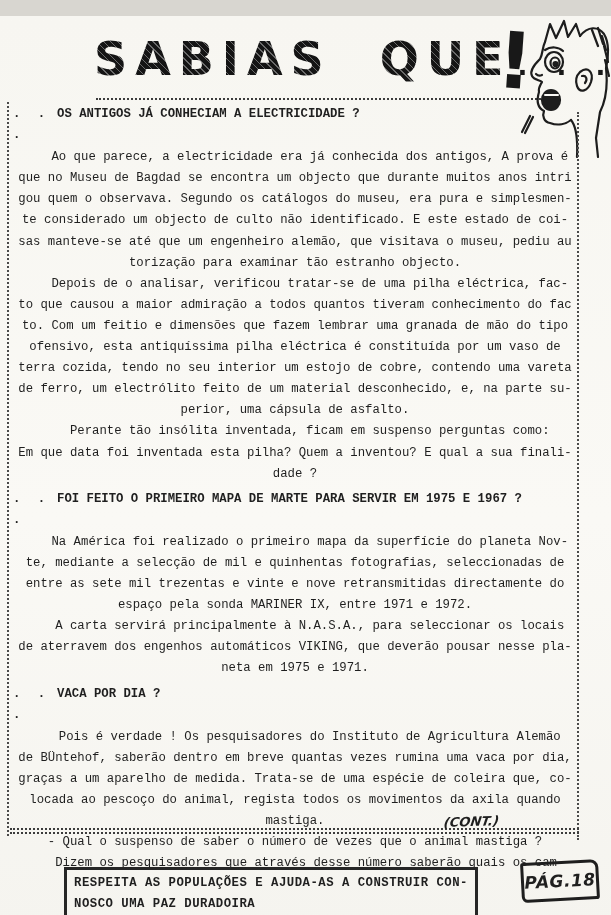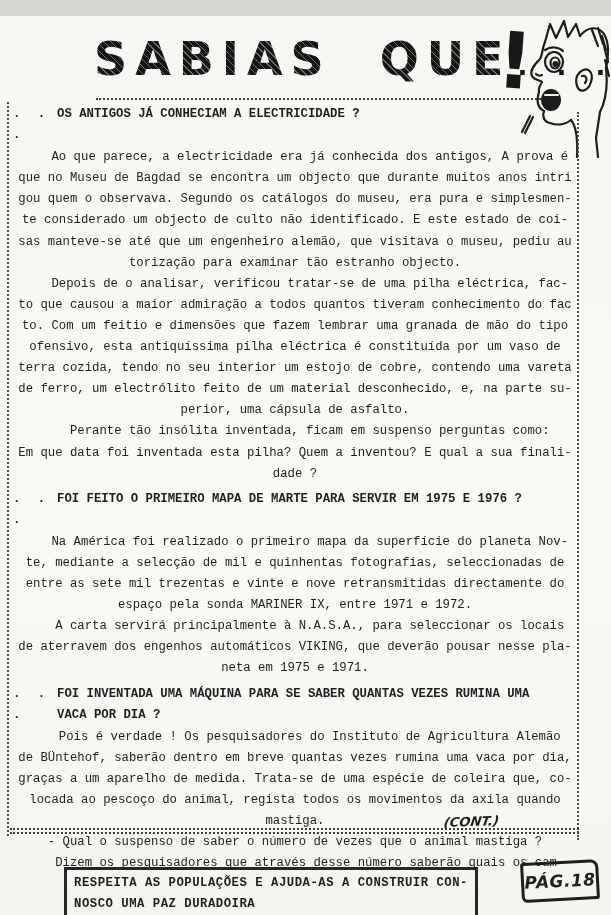--- a/index.html
+++ b/index.html
@@ -157,37 +157,36 @@
 perior, uma cápsula de asfalto.</p>
       <p class="para">    Perante tão insólita inventada, ficam em suspenso perguntas como:
 Em que data foi inventada esta pilha? Quem a inventou? E qual a sua finali-
 dade ?</p>
     </section>
 
     <section class="sec">
       <div class="sec-head">
         <span class="dots">. . .</span>
         <span class="head-col">
-          <span class="hl">FOI FEITO O PRIMEIRO MAPA DE MARTE PARA SERVIR EM 1975 E 1976 ?</span>
+          <span class="hl">FOI FEITO O PRIMEIRO MAPA DE MARTE PARA SERVIR EM 1975 E 1967 ?</span>
         </span>
       </div>
       <p class="para">    Na América foi realizado o primeiro mapa da superfície do planeta Nov-
 te, mediante a selecção de mil e quinhentas fotografias, seleccionadas de
 entre as sete mil trezentas e vinte e nove retransmitidas directamente do
 espaço pela sonda MARINER IX, entre 1971 e 1972.</p>
       <p class="para">    A carta servirá principalmente à N.A.S.A., para seleccionar os locais
 de aterravem dos engenhos automáticos VIKING, que deverão pousar nesse pla-
 neta em 1975 e 1971.</p>
     </section>
 
     <section class="sec">
       <div class="sec-head">
         <span class="dots">. . .</span>
         <span class="head-col">
-          <span class="hl">FOI INVENTADA UMA MÁQUINA PARA SE SABER QUANTAS VEZES RUMINA UMA</span>
           <span class="hl">VACA POR DIA ?</span>
         </span>
       </div>
       <p class="para">    Pois é verdade ! Os pesquisadores do Instituto de Agricultura Alemão
 de BÜntehof, saberão dentro em breve quantas vezes rumina uma vaca por dia,
 graças a um aparelho de medida. Trata-se de uma espécie de coleira que, co-
 locada ao pescoço do animal, regista todos os movimentos da axila quando
 mastiga.</p>
       <p class="para">- Qual o suspenso de saber o número de vezes que o animal mastiga ?</p>
       <p class="para">    Dizem os pesquisadores que através desse número saberão quais os cam-</p>

